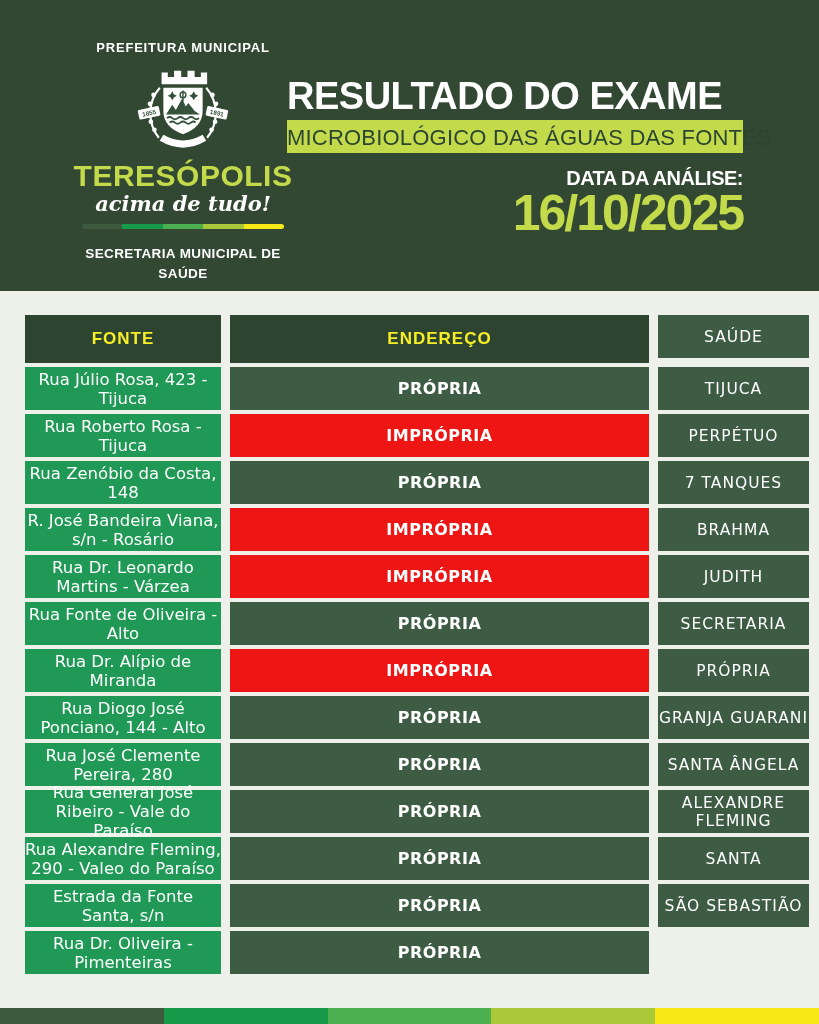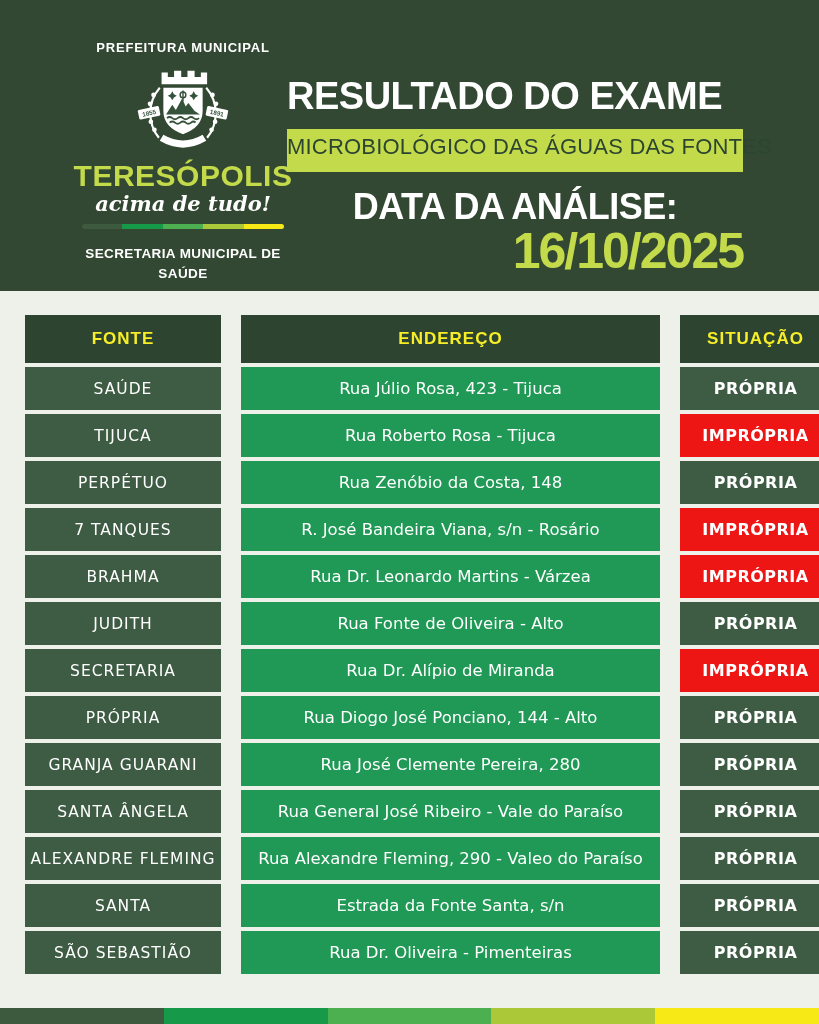--- a/index.html
+++ b/index.html
@@ -15,27 +15,27 @@
   .brand{position:absolute;left:58px;top:40px;width:250px;text-align:center;color:#fff}
   .pref{font-size:13px;font-weight:bold;letter-spacing:.8px}
   .crest{display:block;margin:6px auto 0}
   .wordmark{font-size:30px;font-weight:bold;letter-spacing:.5px;color:var(--accent,#c3da4b);line-height:1}
   .slogan{font-family:"DejaVu Serif",serif;font-style:italic;font-weight:bold;font-size:21px;margin-top:1px;line-height:1.1}
   .mini-stripe{display:flex;width:202px;height:5px;margin:9px auto 0;border-radius:3px;overflow:hidden}
   .mini-stripe .seg{flex:1}
   .secretaria{font-size:13.5px;font-weight:bold;letter-spacing:.4px;line-height:1.45;margin:15px auto 0;width:230px}
   .headline{position:absolute;left:287px;top:77px;width:456px;color:#fff}
   .title{font-size:38px;font-weight:bold;letter-spacing:-.5px;line-height:1;text-align:left;white-space:nowrap}
-  .subtitle{margin-top:14px;background:var(--accent,#c3da4b);color:#2c4531;font-size:22px;letter-spacing:.2px;text-align:center;padding:5px 0 12px;white-space:nowrap}
-  .date-label{margin-top:14px;text-align:center;font-size:36px;font-weight:bold;letter-spacing:-.5px}
+  .subtitle{margin-top:5px;background:var(--accent,#c3da4b);color:#2c4531;font-size:22px;letter-spacing:.2px;text-align:center;padding:5px 0 2px;white-space:nowrap}
+  .date-label{margin-top:14px;text-align:right;font-size:20px;font-weight:bold;letter-spacing:-.5px}
   .date-value{margin-top:-2px;text-align:right;font-size:50px;font-weight:bold;letter-spacing:-2px;color:var(--accent,#c3da4b);line-height:1}
   
   .results{
     position:absolute;left:25px;top:315px;width:770px;
-    display:grid;grid-template-columns:196px 419px 151px;gap:4px 20px;
+    display:grid;grid-template-columns:196px 419px 151px;gap:4px 9px;
     font-family:"DejaVu Sans","Liberation Sans",sans-serif;
   }
   .cell{display:flex;align-items:center;justify-content:center;color:#fff;text-align:center}
   .cell.head{height:48px;background:var(--table-header-bg,#2c4430);color:var(--head-yellow,#f7ee27);font-weight:bold;font-size:17px;letter-spacing:1px;font-family:"Liberation Sans",sans-serif}
   .cell.fonte{height:43px;background:var(--cell-dark,#3e5c44);font-size:15.5px;letter-spacing:1px}
   .cell.endereco{height:43px;background:var(--cell-green,#1f9955);font-size:16.5px}
   .cell.situacao{height:43px;font-weight:bold;font-size:16px;letter-spacing:.5px}
   .cell.situacao.good{background:var(--cell-dark,#3e5c44)}
   .cell.situacao.bad{background:var(--cell-red,#ee1515)}
   
@@ -122,21 +122,20 @@
       <div class="title">RESULTADO DO EXAME</div>
       <div class="subtitle">MICROBIOLÓGICO DAS ÁGUAS DAS FONTES</div>
       <div class="date-label">DATA DA ANÁLISE:</div>
       <div class="date-value">16/10/2025</div>
     </div>
   </header>
 
   <section class="results">
     <div class="cell head">FONTE</div>
     <div class="cell head">ENDEREÇO</div>
-    <div class="cell head">SITUAÇÃO</div>
 
   <div class="cell fonte">SAÚDE</div>
   <div class="cell endereco">Rua Júlio Rosa, 423 - Tijuca</div>
   <div class="cell situacao good">PRÓPRIA</div>
 
   <div class="cell fonte">TIJUCA</div>
   <div class="cell endereco">Rua Roberto Rosa - Tijuca</div>
   <div class="cell situacao bad">IMPRÓPRIA</div>
 
   <div class="cell fonte">PERPÉTUO</div>

